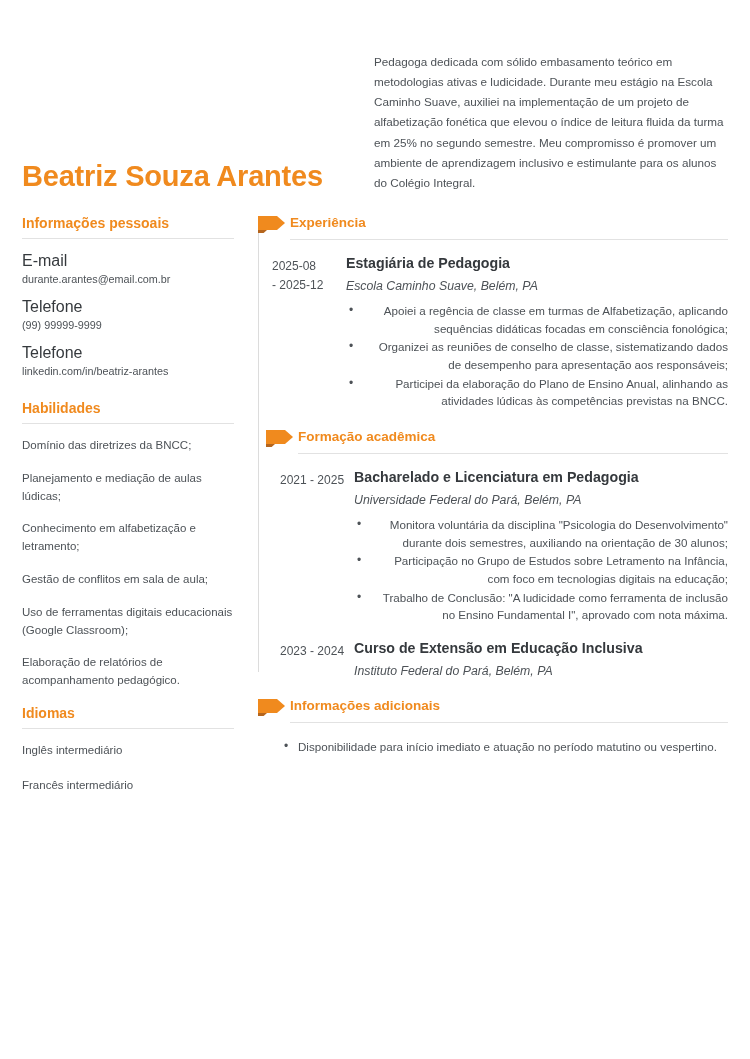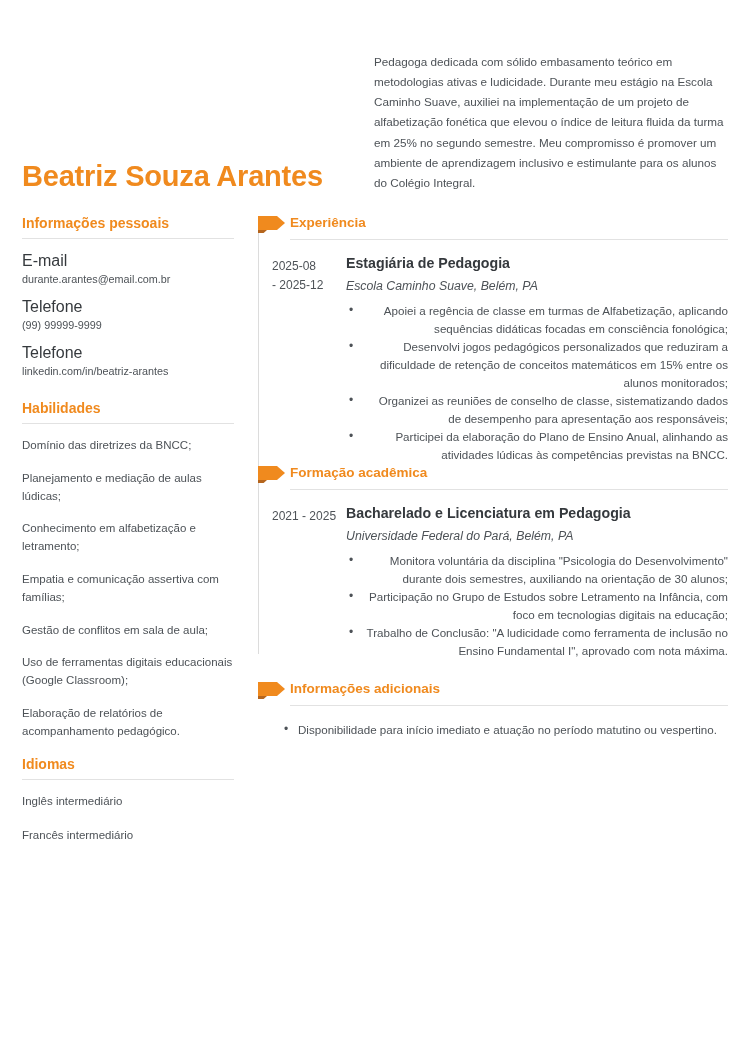--- a/index.html
+++ b/index.html
@@ -257,21 +257,20 @@
 
       <div class="block-gap"></div>
 
       <div>
         <div class="side-head">Habilidades</div>
         <div class="side-rule"></div>
         <div id="skills-list">
             <div class="skill-item">Domínio das diretrizes da BNCC;</div>
             <div class="skill-item">Planejamento e mediação de aulas lúdicas;</div>
             <div class="skill-item">Conhecimento em alfabetização e letramento;</div>
-            <div class="skill-item">Empatia e comunicação assertiva com famílias;</div>
             <div class="skill-item">Gestão de conflitos em sala de aula;</div>
             <div class="skill-item">Uso de ferramentas digitais educacionais (Google Classroom);</div>
             <div class="skill-item">Elaboração de relatórios de acompanhamento pedagógico.</div>
           </div>
       </div>
 
       <div>
         <div class="side-head">Idiomas</div>
         <div class="side-rule"></div>
         <div id="languages-list">
@@ -296,30 +295,29 @@
         <div class="sec-rule"></div>
         <div id="experience-entries">
             <div class="entry">
               <div class="entry-dates">2025-08
 - 2025-12</div>
               <div class="entry-body">
                 <div class="entry-title">Estagiária de Pedagogia</div>
                 <div class="entry-org">Escola Caminho Suave, Belém, PA</div>
                 <ul class="bullets">
                   <li>Apoiei a regência de classe em turmas de Alfabetização, aplicando sequências didáticas focadas em consciência fonológica;</li>
-                  <li>Desenvolvi jogos pedagógicos personalizados que reduziram a dificuldade de retenção de conceitos matemáticos em 15% entre os alunos monitorados;</li>
                   <li>Organizei as reuniões de conselho de classe, sistematizando dados de desempenho para apresentação aos responsáveis;</li>
                   <li>Participei da elaboração do Plano de Ensino Anual, alinhando as atividades lúdicas às competências previstas na BNCC.</li>
                 </ul>
               </div>
             </div>
           </div>
       </div>
 
-      <div style="">
+      <div style="margin-top:18px;padding-left:8px;">
         <div class="sec-head-wrap">
           <svg class="flag" viewBox="0 0 28 17">
             <polygon points="0,0 19,0 27,7 19,14 0,14" fill="#f08a1e"></polygon>
             <polygon points="0,14 9,14 0,22" fill="#b5651d"></polygon>
           </svg>
           <div class="sec-title">Formação acadêmica</div>
         </div>
         <div class="sec-rule"></div>
         <div id="education-entries">
             <div class="entry">
@@ -327,20 +325,27 @@
               <div class="entry-body">
                 <div class="entry-title">Bacharelado e Licenciatura em Pedagogia</div>
                 <div class="entry-org">Universidade Federal do Pará, Belém, PA</div>
                 <ul class="bullets">
                   <li>Monitora voluntária da disciplina "Psicologia do Desenvolvimento" durante dois semestres, auxiliando na orientação de 30 alunos;</li>
                   <li>Participação no Grupo de Estudos sobre Letramento na Infância, com foco em tecnologias digitais na educação;</li>
                   <li>Trabalho de Conclusão: "A ludicidade como ferramenta de inclusão no Ensino Fundamental I", aprovado com nota máxima.</li>
                 </ul>
               </div>
             </div>
+            <div class="entry">
+              <div class="entry-dates">2023  - 2024</div>
+              <div class="entry-body">
+                <div class="entry-title">Curso de Extensão em Educação Inclusiva</div>
+                <div class="entry-org">Instituto Federal do Pará, Belém, PA</div>
+              </div>
+            </div>
           </div>
       </div>
 
       <div style="margin-top:20px;">
         <div class="sec-head-wrap">
           <svg class="flag" viewBox="0 0 28 17">
             <polygon points="0,0 19,0 27,7 19,14 0,14" fill="#f08a1e"></polygon>
             <polygon points="0,14 9,14 0,22" fill="#b5651d"></polygon>
           </svg>
           <div class="sec-title">Informações adicionais</div>

